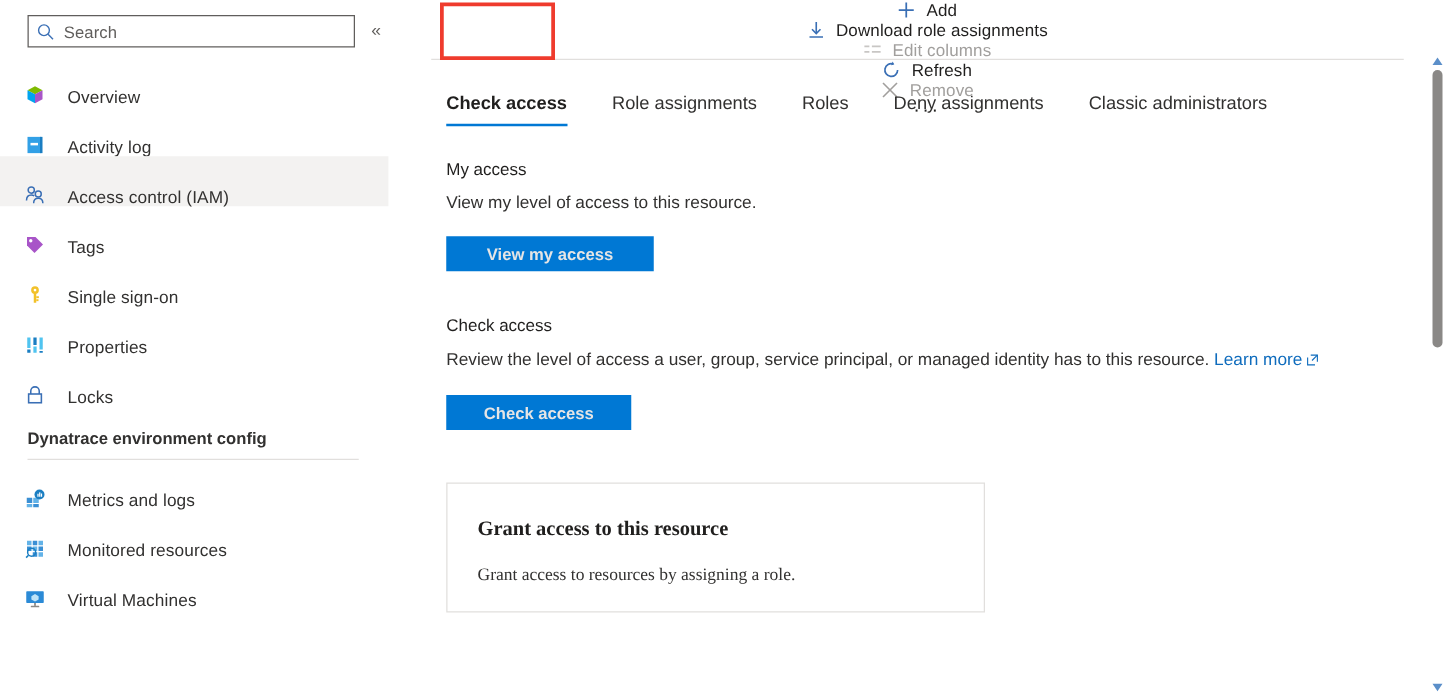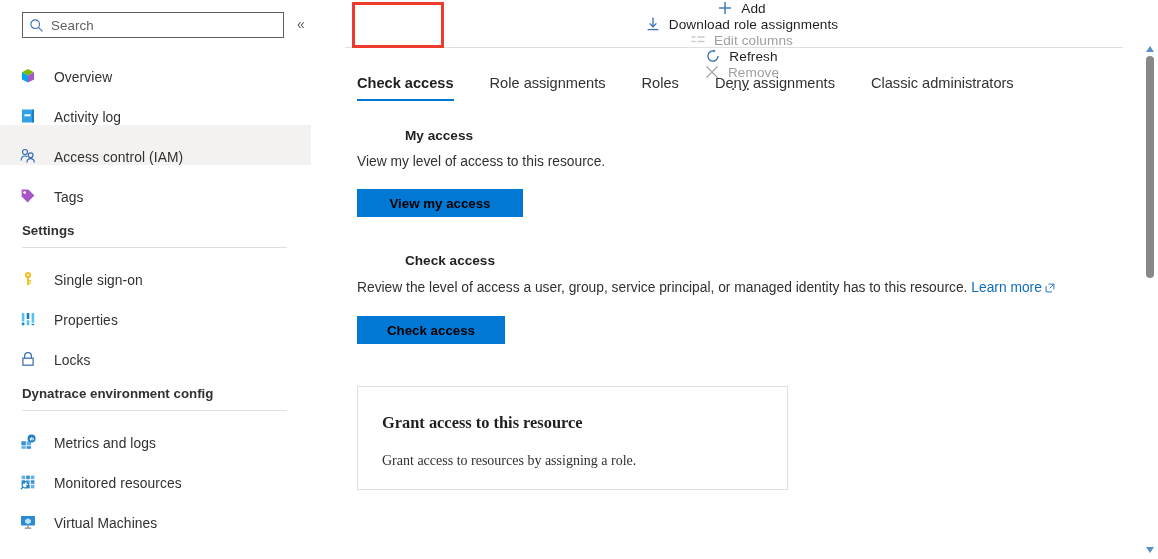--- a/index.html
+++ b/index.html
@@ -117,26 +117,26 @@
   .tab { position: relative; cursor: pointer; margin-right: 36px; padding-bottom: 9px; }
   .tab .tlabel { font-size: 14.6px; color: #323130; white-space: nowrap; }
   .tab.active .tlabel { font-weight: bold; color: #201f1e; }
   .tab.active::after {
     content: ""; position: absolute; left: 0; right: 0; bottom: 0;
     height: 2px; background: #0078d4;
   }
 
   
   #content { position: absolute; left: 26px; top: 128px; width: 775px; }
-  .sec-title { font-size: 13.6px; font-weight: bold; color: #201f1e; margin-left: 48px; }
+  .sec-title { font-size: 13.6px; font-weight: normal; color: #201f1e; }
   .sec-desc { font-size: 13.8px; color: #323130; line-height: 21px; }
   .primary-btn {
     display: inline-flex; align-items: center; justify-content: center;
     height: 28px; padding: 0 14px;
-    background: #0078d4; color: #000000;
+    background: #0078d4; color: #e5e5e5;
     font-size: 13.3px; font-weight: bold;
     border: none; cursor: pointer;
     font-family: "Liberation Sans", sans-serif;
   }
   .link { color: #0f6cbd; text-decoration: none; cursor: pointer; }
   .ext-ico { display: inline-block; width: 10px; height: 10px; margin-left: 3px; vertical-align: -1px; }
 
   .card {
     border: 1px solid #e1dfdd; background: #fff;
     width: 431px; padding: 26px 24px 20px 24px; font-family: Liberation Serif, serif;
@@ -207,24 +207,20 @@
       <div class="nav-item">
         <span class="ico">
           <svg viewBox="0 0 18 18" width="18" height="18">
             <path d="M9.4 2.6 L15.4 8.6 L8.6 15.4 L2.6 9.4 L2.6 2.6 Z" fill="#a855c8"></path>
             <circle cx="5.6" cy="5.6" r="1.35" fill="#ffffff"></circle>
           </svg>
         </span>
         <span class="lbl">Tags</span>
       </div>
 
-      <div class="nav-group">
-        <div class="gtitle">Settings</div>
-        <div class="gline"></div>
-      </div>
 
       <div class="nav-item">
         <span class="ico">
           <svg viewBox="0 0 18 18" width="18" height="18">
             <circle cx="9" cy="5" r="3.1" fill="#f2c12a"></circle>
             <circle cx="9" cy="5" r="1.1" fill="#ffffff"></circle>
             <rect x="8" y="7.6" width="2" height="7.6" fill="#f2c12a"></rect>
             <rect x="10" y="10" width="2.1" height="1.5" fill="#f2c12a"></rect>
             <rect x="10" y="12.4" width="1.8" height="1.5" fill="#f2c12a"></rect>
           </svg>

